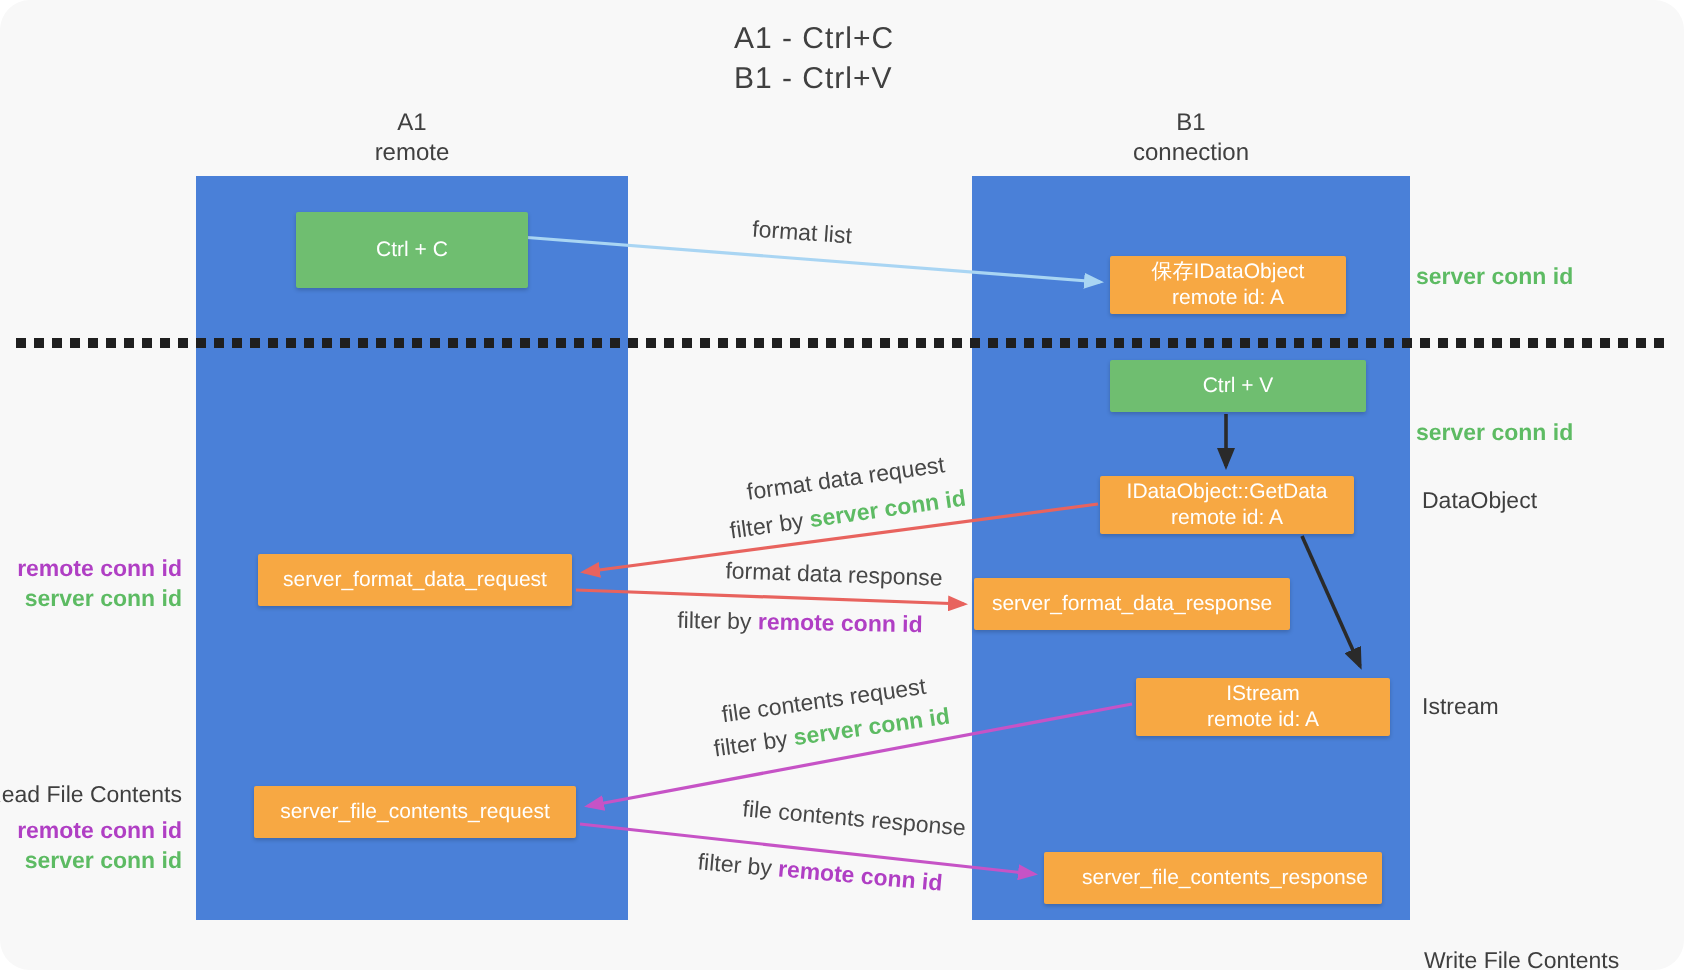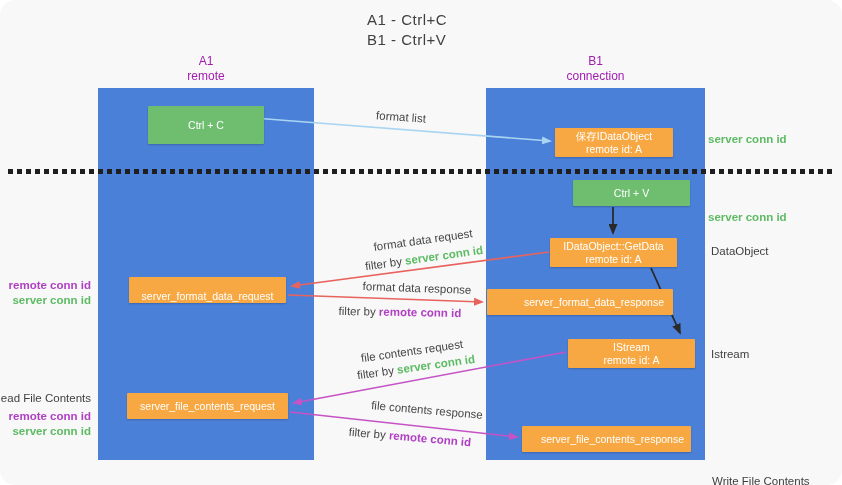--- a/index.html
+++ b/index.html
@@ -4,21 +4,21 @@
 <style>
   html,body{margin:0;padding:0;}
   .stage{
     position:relative; width:842px; height:485px;
     background:var(--bg,#f8f8f8);
     font-family:"Liberation Sans", sans-serif;
     overflow:hidden;
     border-radius:15px;
   }
   .title{position:absolute; left:367px; top:10px; font-size:15px; line-height:20px; color:#404040; letter-spacing:.5px;}
-  .colhead{position:absolute; top:54px; text-align:center; font-size:12px; line-height:15px; color:#a21caf;}
+  .colhead{position:absolute; top:54px; text-align:center; font-size:12px; line-height:15px; color:#404040;}
   .lifeline{position:absolute; top:88px; height:372px; background:var(--lifeline_blue,#4a80d8);}
   .divider{position:absolute; left:8px; width:828px; top:169px; height:5px;
     background:repeating-linear-gradient(90deg,#1f1f1f 0 5px,transparent 5px 9px);}
   .node{position:absolute; display:flex; flex-direction:column; align-items:center; justify-content:center;
     color:#fff; font-size:10.5px; line-height:13px; text-align:center; border-radius:1px;
     box-shadow:0 1px 2px rgba(0,0,0,.2); white-space:nowrap;}
   .green{background:var(--box_green,#6fbe70);}
   .orange{background:var(--box_orange,#f7a843);}
   .alabel{position:absolute; font-size:11.5px; color:#474747; white-space:nowrap; transform-origin:center;}
   .side{position:absolute; font-size:11.5px; color:#3f3f3f; white-space:nowrap;}
@@ -86,34 +86,34 @@
 
   <div class="node green" style="left:148px;top:106px;width:116px;height:38px;">
     <div>Ctrl + C</div>
   </div>
 
   <div class="node orange" style="left:555px;top:128px;width:118px;height:29px;">
     <div>保存IDataObject</div>
     <div>remote id: A</div>
   </div>
 
-  <div class="node green" style="left:573px;top:180px;width:117px;height:26px;">
+  <div class="node green" style="left:555px;top:180px;width:128px;height:26px;">
     <div>Ctrl + V</div>
   </div>
 
   <div class="node orange" style="left:550px;top:238px;width:127px;height:29px;">
     <div>IDataObject::GetData</div>
     <div>remote id: A</div>
   </div>
 
-  <div class="node orange" style="left:129px;top:277px;width:157px;height:26px;justify-content:flex-end;">
+  <div class="node orange" style="left:129px;top:277px;width:157px;height:26px;">
     <div>server_format_data_request</div>
   </div>
 
-  <div class="node orange" style="left:487px;top:289px;width:158px;height:26px;padding-left:28px;">
+  <div class="node orange" style="left:487px;top:289px;width:158px;height:26px;">
     <div>server_format_data_response</div>
   </div>
 
   <div class="node orange" style="left:568px;top:339px;width:127px;height:29px;">
     <div>IStream</div>
     <div>remote id: A</div>
   </div>
 
   <div class="node orange" style="left:127px;top:393px;width:161px;height:26px;">
     <div>server_file_contents_request</div>

